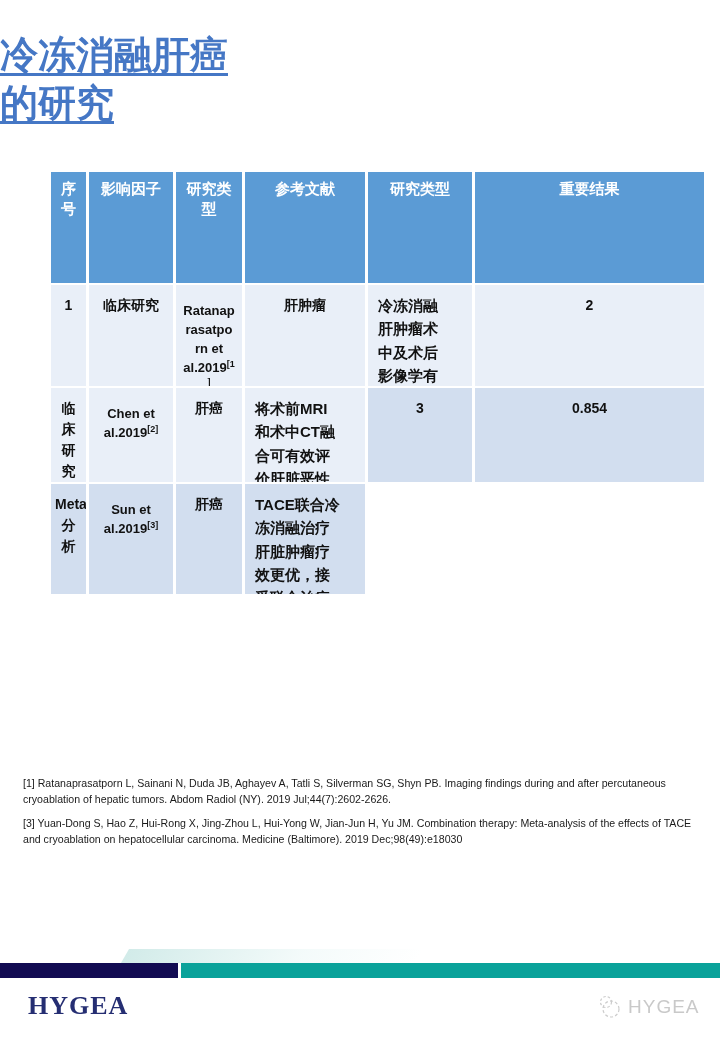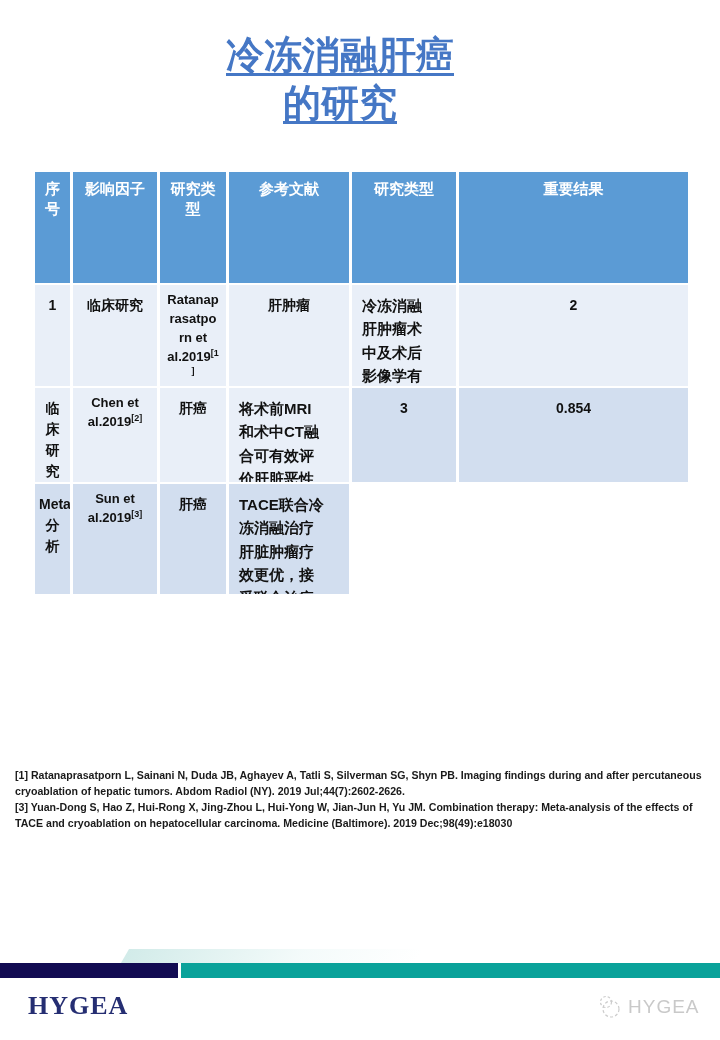--- a/index.html
+++ b/index.html
@@ -7,60 +7,60 @@
     position:relative;
     width:720px;height:1040px;
     background:#ffffff;
     overflow:hidden;
     font-family:"Liberation Sans", sans-serif;
   }
 
   
   .title{
     position:absolute;top:32px;left:0;width:680px;
-    text-align:center;
+    text-align:left;
     color:#4577C5;
     font-weight:bold;
     font-size:38px;
     line-height:1.26;
   }
   .title .tline{text-decoration:underline;text-decoration-thickness:3px;text-underline-offset:5px;}
 
   
   .study-table{
-    position:absolute;left:35px;top:172px;width:653px;
+    position:absolute;left:51px;top:172px;width:653px;
     display:grid;
     grid-template-columns:35px 84px 66px 120px 104px 1fr;
     grid-template-rows:111px 101px 94px 110px;
     column-gap:3px;row-gap:2px;
   }
   .cell{box-sizing:border-box;overflow:hidden;}
   .th{
     background:#5B9BD5;color:#ffffff;
     font-weight:bold;font-size:15px;line-height:1.35;
     text-align:center;padding:7px 4px 0 4px;
   }
   .td{
     color:#111111;font-weight:bold;
     text-align:center;padding:10px 4px 0 4px;
     font-size:14px;line-height:1.5;
   }
   .row-light{background:#E9EFF8;}
   .row-dark{background:#D2DEEF;}
   .td.num{font-size:14px;}
-  .td.ref{font-size:13px;line-height:1.45;overflow-wrap:break-word;word-break:break-word;padding:6px 7px 0 7px;}
+  .td.ref{font-size:13px;line-height:1.45;overflow-wrap:break-word;word-break:break-word;padding:17px 7px 0 7px;}
   .td.result{text-align:left;padding:9px 24px 0 10px;font-size:15px;line-height:1.55;}
   sup{font-size:9px;line-height:0;}
 
   
   .footnotes{
     position:absolute;left:15px;top:768px;width:694px;
     font-size:10.6px;line-height:1.5;color:#1a1a1a;
   }
-  .footnotes p{margin:0;font-weight:bold;}
+  .footnotes p{margin:8px;}
 
   
   .wedge{
     position:absolute;left:125px;top:949px;width:295px;height:14px;
     background:linear-gradient(90deg, rgba(173,219,215,0.55), rgba(210,238,236,0.25) 60%, rgba(255,255,255,0));
     transform:skewX(-30deg);
   }
   .bar-navy{position:absolute;left:0;top:963px;width:178px;height:15px;background:#120B52;}
   .bar-teal{position:absolute;left:181px;top:963px;width:539px;height:15px;background:#0AA29A;}
   .logo{

